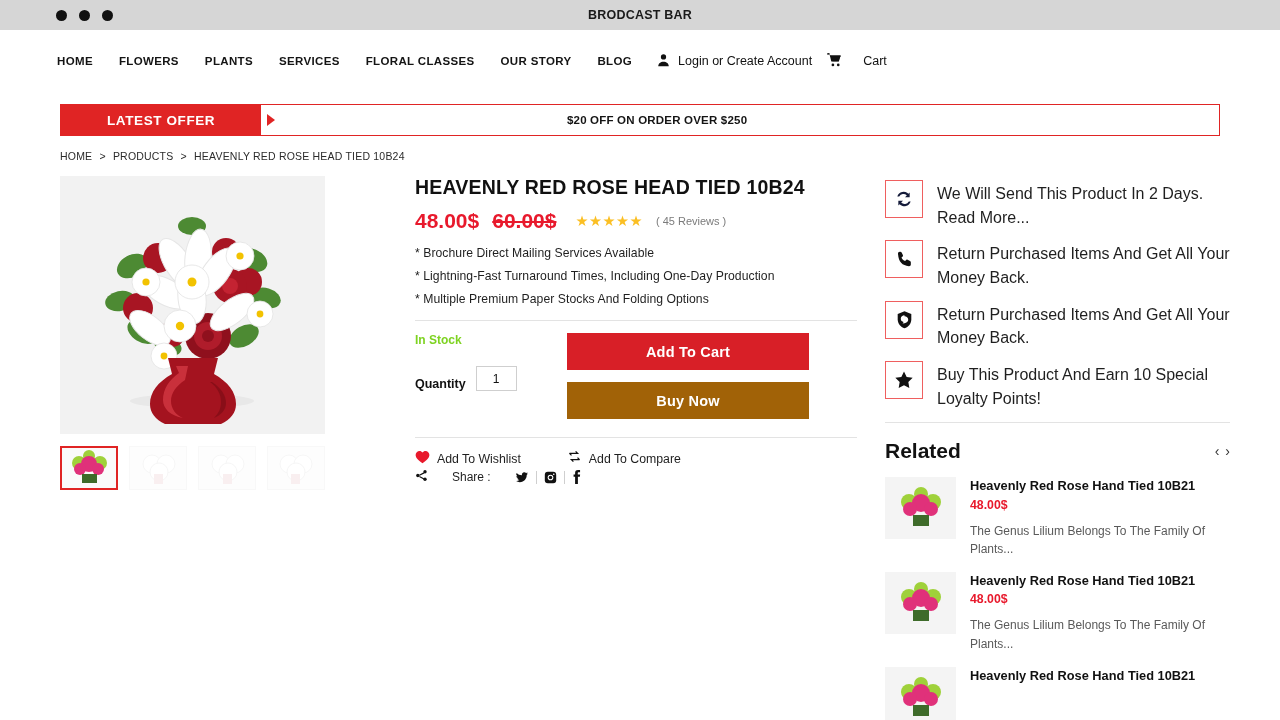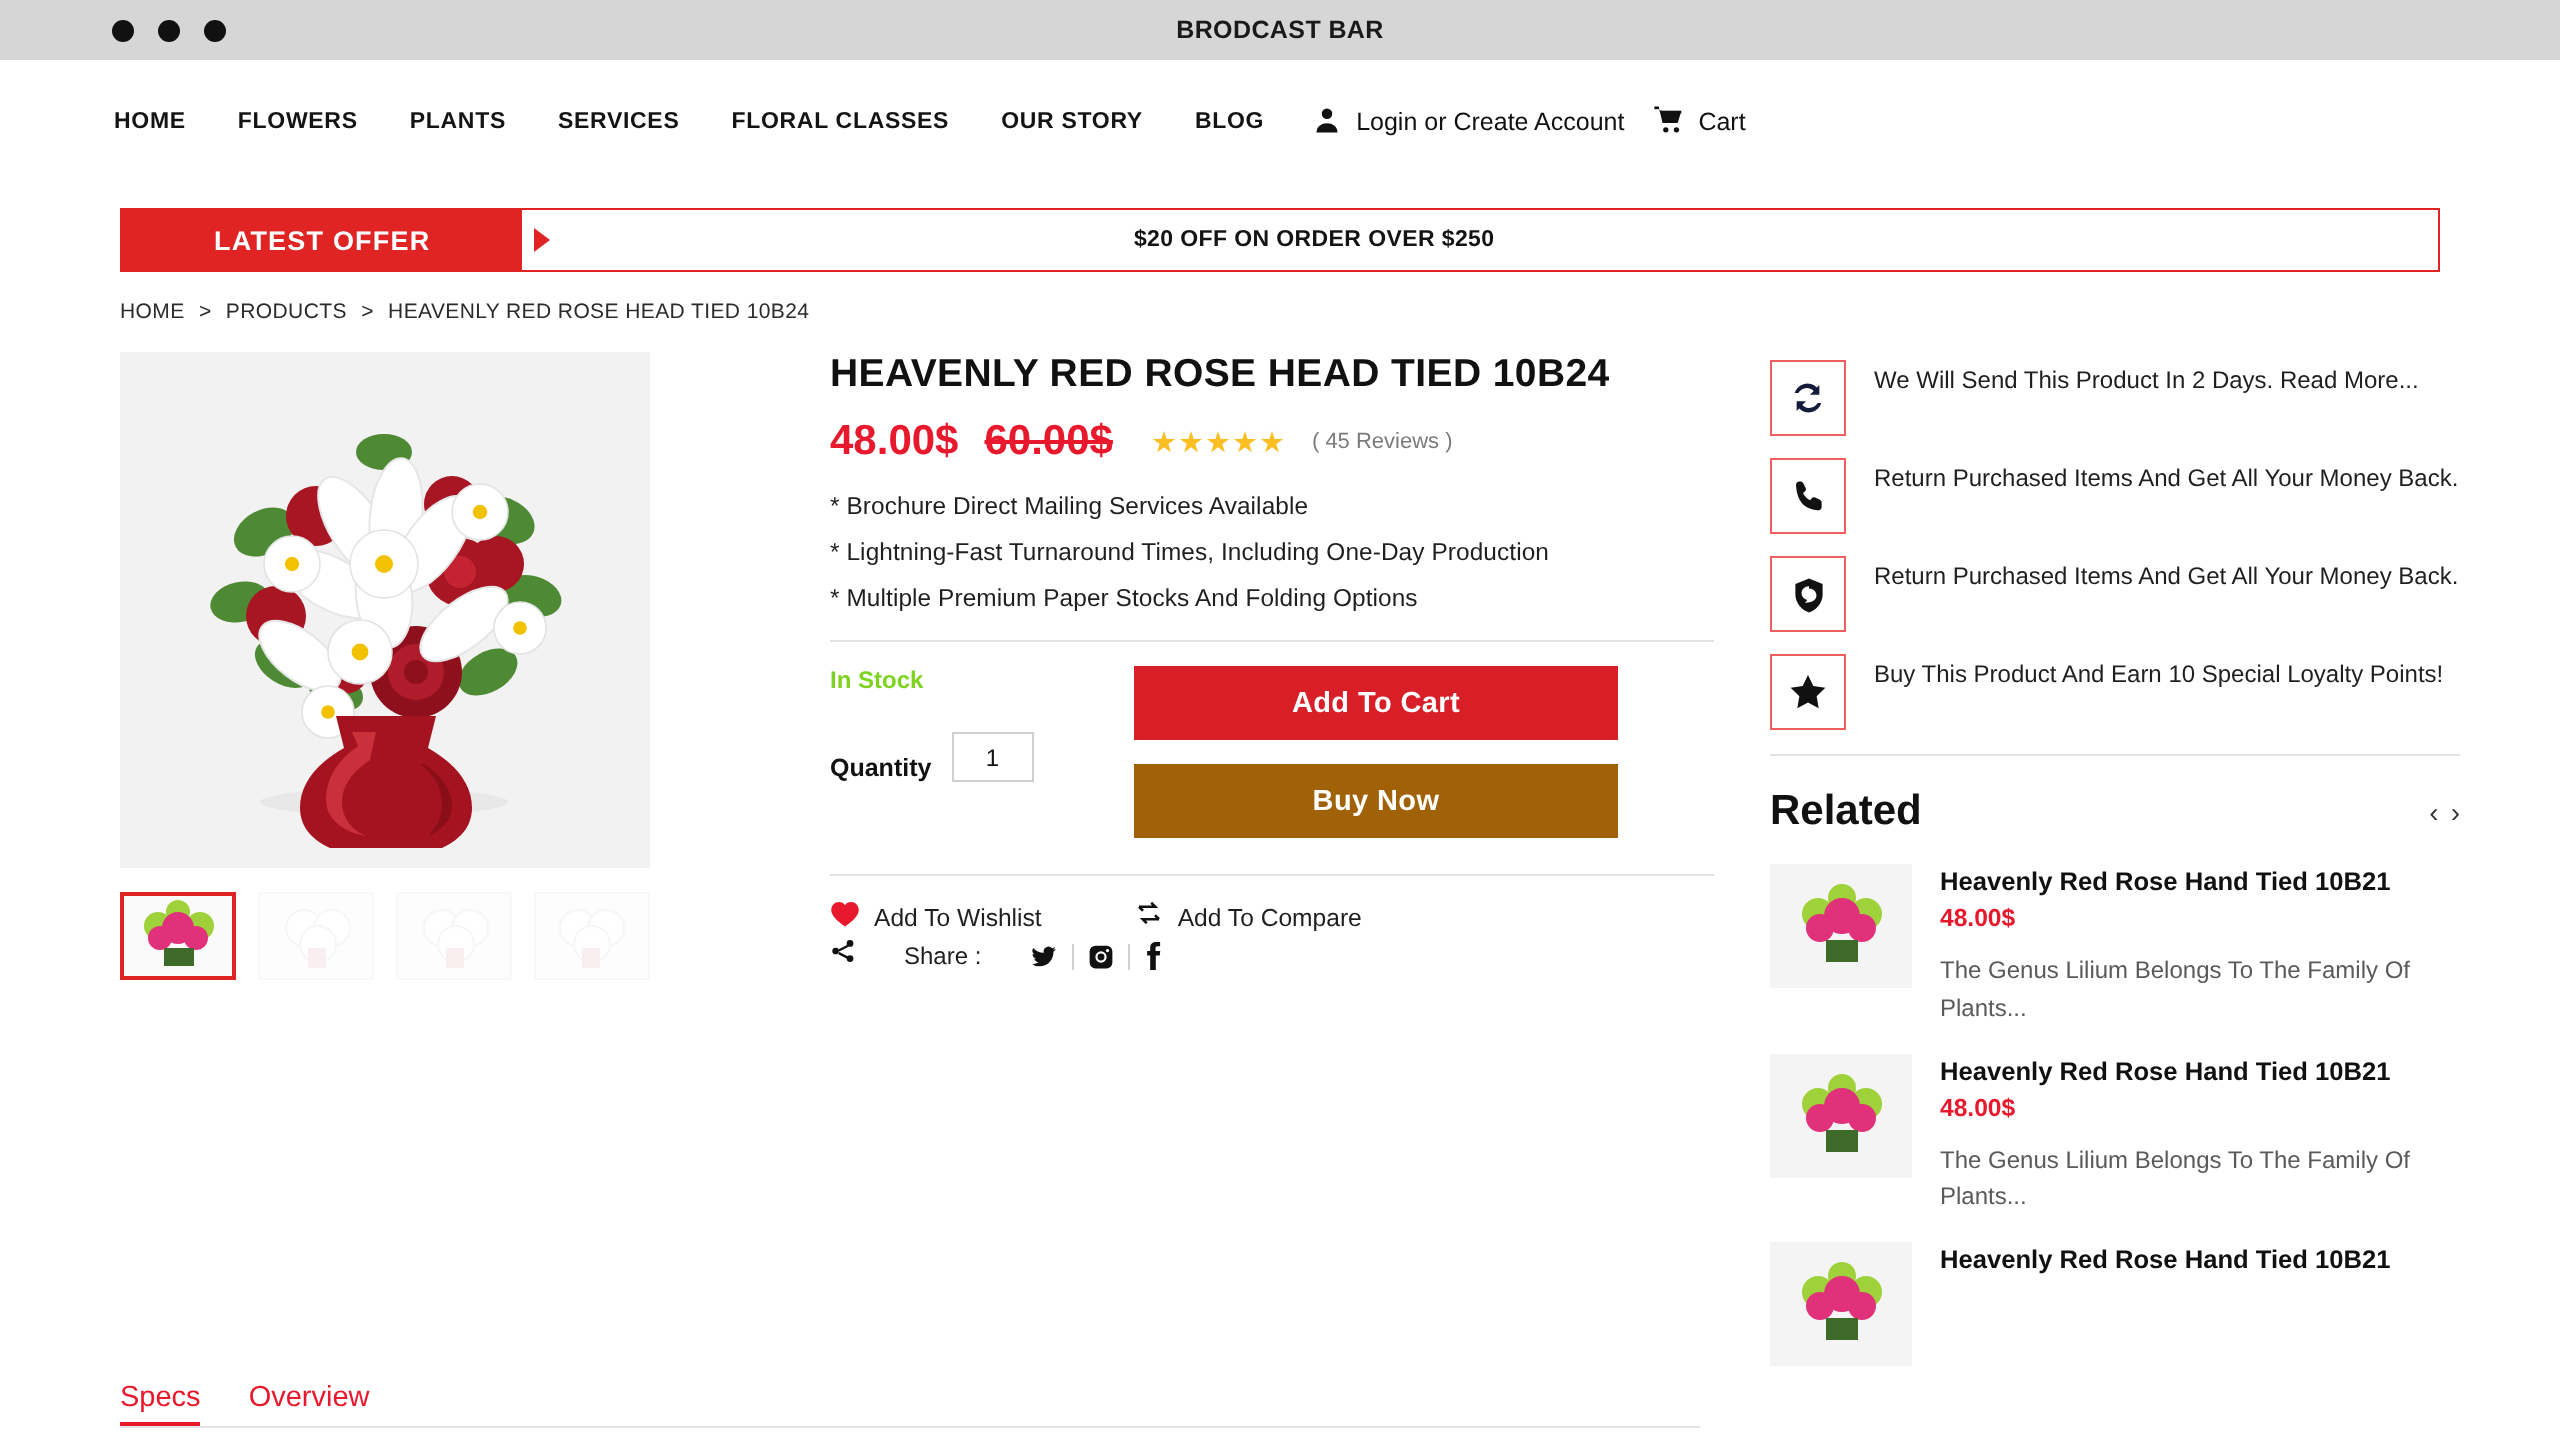--- a/index.html
+++ b/index.html
@@ -44,21 +44,21 @@
     border: 0; outline: 0; font-size: 12.5px; width: 100%;
     font-family: "Liberation Sans", sans-serif; color: #333;
     background: transparent;
   }
   .search-input::placeholder { color: #6e6e6e; }
   .account {
     margin-left: 24px; display: flex; align-items: center; gap: 7px;
     font-size: 12.5px; color: #111; white-space: nowrap; cursor: pointer;
   }
   .cart {
-    margin-left: 14px; display: flex; align-items: center; gap: 6px;
+    margin-left: 14px; display: flex; align-items: center; gap: 20px;
     font-size: 12.5px; color: #111; cursor: pointer;
   }
 
   
   .offer {
     margin: 12px 60px 0 60px; height: 32px;
     border: 1.5px solid #e02424; display: flex; align-items: stretch;
     background: #fff;
   }
   .offer-tag {
@@ -160,21 +160,21 @@
   
   .rail { width: 345px; flex: 0 0 345px; padding-top: 4px; }
   .feature {
     display: flex; align-items: flex-start; gap: 14px; margin-bottom: 11px;
   }
   .feature-box {
     width: 38px; height: 38px; flex: 0 0 38px; border: 1.5px solid #ef5f5f;
     display: flex; align-items: center; justify-content: center; background: #fff;
   }
   .feature-text {
-    font-size: 12px; color: #1f1f1f; line-height: 1.48; padding-top: 2px;
+    font-size: 16px; color: #1f1f1f; line-height: 1.48; padding-top: 2px;
   }
   .rail-divider { height: 1px; background: #e3e3e3; margin: 12px 0 0 0; }
 
   .related-head {
     display: flex; align-items: center; justify-content: space-between;
     margin-top: 16px;
   }
   .related-title { font-size: 21px; font-weight: bold; color: #111; }
   .related-arrows { display: flex; gap: 6px; font-size: 14px; color: #333; }
   .arrow-btn { cursor: pointer; line-height: 1; }

